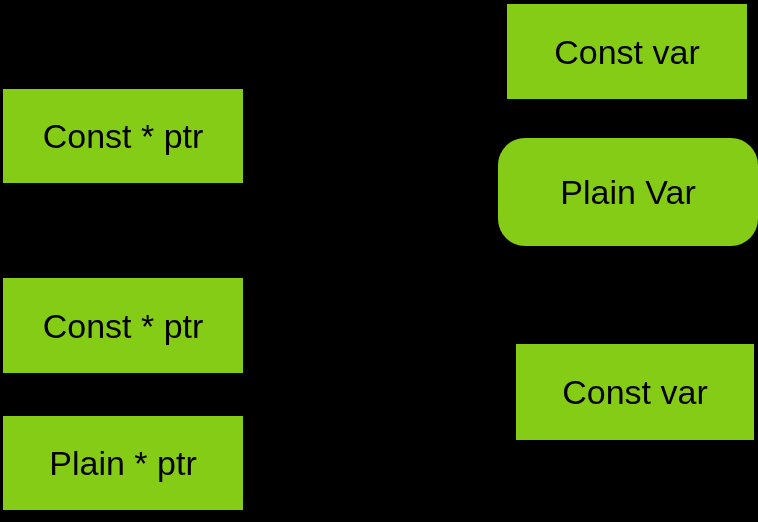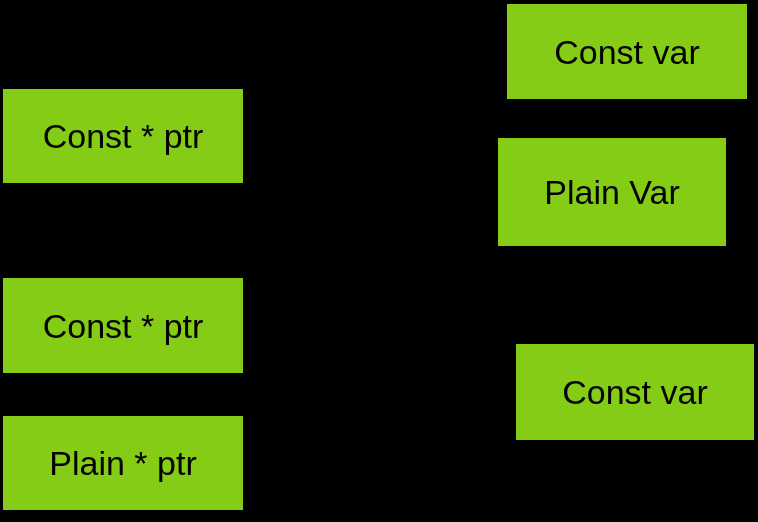--- a/index.html
+++ b/index.html
@@ -25,21 +25,21 @@
     font-size: 34px;
     line-height: 1;
     white-space: nowrap;
     text-align: center;
   }
   
   .node-left-top     { left: 3px;   top: 89px;  width: 240px; height: 94px; }
   .node-left-middle  { left: 3px;   top: 278px; width: 240px; height: 95px; }
   .node-left-bottom  { left: 3px;   top: 416px; width: 240px; height: 94px; }
   .node-right-top    { left: 507px; top: 4px;   width: 240px; height: 95px; }
-  .node-right-middle { left: 498px; top: 138px; width: 228px; height: 108px; }
+  .node-right-middle { left: 498px; top: 138px; width: 260px; height: 108px; border-radius: 27px; }
   .node-right-bottom { left: 516px; top: 344px; width: 238px; height: 96px; }
 </style>
 </head>
 <body>
 
 <div class="canvas">
 
   <div class="node node-left-top">
     <span>Const * ptr</span>
   </div>

